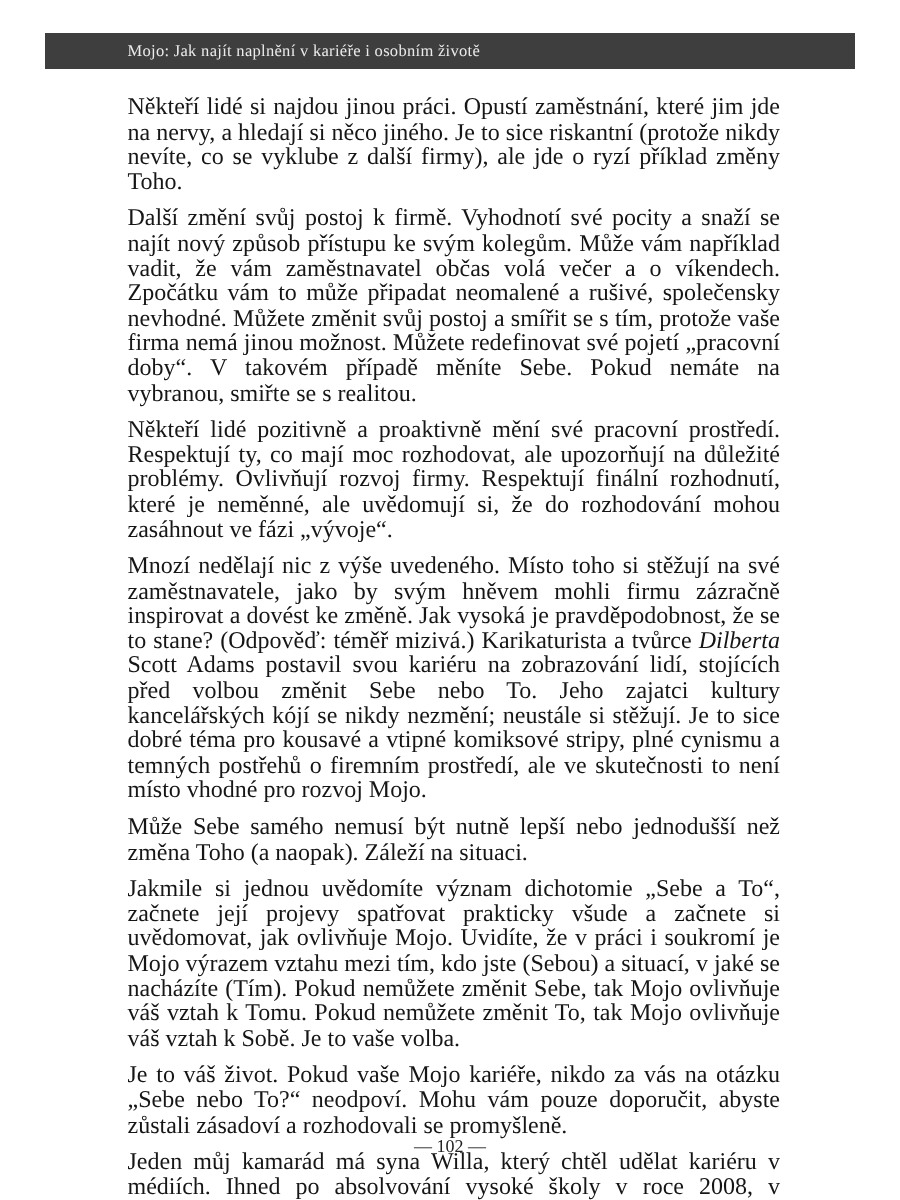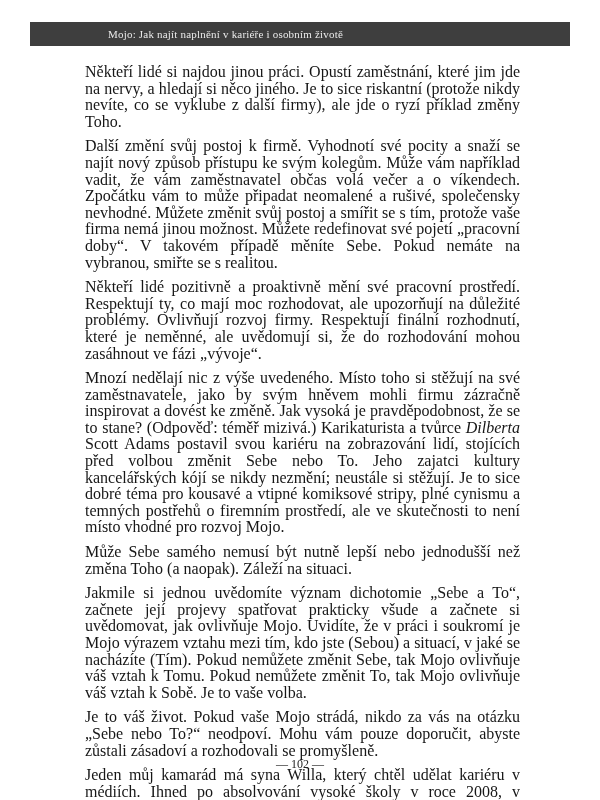--- a/index.html
+++ b/index.html
@@ -19,21 +19,21 @@
     position: absolute;
     top: 22px;
     left: 30px;
     width: 540px;
     height: 24px;
     background: #3e3e3e;
     color: #ebebeb;
     display: flex;
     align-items: center;
     box-sizing: border-box;
-    padding-left: 78px;
+    padding-left: 55px;
     font-size: 11px;
     letter-spacing: 0.2px;
   }
   .content {
     position: absolute;
     top: 64px;
     left: 85px;
     width: 435px;
     color: #161616;
     font-size: 16px;
@@ -64,19 +64,19 @@
     <span>Mojo: Jak najít naplnění v kariéře i osobním životě</span>
   </header>
 
   <main class="content">
     <p>Někteří lidé si najdou jinou práci. Opustí zaměstnání, které jim jde na nervy, a hledají si něco jiného. Je to sice riskantní (protože nikdy nevíte, co se vyklube z další firmy), ale jde o ryzí příklad změny Toho.</p>
     <p>Další změní svůj postoj k firmě. Vyhodnotí své pocity a snaží se najít nový způsob přístupu ke svým kolegům. Může vám například vadit, že vám zaměstnavatel občas volá večer a o víkendech. Zpočátku vám to může připadat neomalené a rušivé, společensky nevhodné. Můžete změnit svůj postoj a smířit se s tím, protože vaše firma nemá jinou možnost. Můžete redefinovat své pojetí „pracovní doby“. V takovém případě měníte Sebe. Pokud nemáte na vybranou, smiřte se s realitou.</p>
     <p>Někteří lidé pozitivně a proaktivně mění své pracovní prostředí. Respektují ty, co mají moc rozhodovat, ale upozorňují na důležité problémy. Ovlivňují rozvoj firmy. Respektují finální rozhodnutí, které je neměnné, ale uvědomují si, že do rozhodování mohou zasáhnout ve fázi „vývoje“.</p>
     <p><span>Mnozí nedělají nic z výše uvedeného. Místo toho si stěžují na své zaměstnavatele, jako by svým hněvem mohli firmu zázračně inspirovat a dovést ke změně. Jak vysoká je pravděpodobnost, že se to stane? (Odpověď: téměř mizivá.) Karikaturista a tvůrce </span><em>Dilberta</em><span> Scott Adams postavil svou kariéru na zobrazování lidí, stojících před volbou změnit Sebe nebo To. Jeho zajatci kultury kancelářských kójí se nikdy nezmění; neustále si stěžují. Je to sice dobré téma pro kousavé a vtipné komiksové stripy, plné cynismu a temných postřehů o firemním prostředí, ale ve skutečnosti to není místo vhodné pro rozvoj Mojo.</span></p>
     <p>Může Sebe samého nemusí být nutně lepší nebo jednodušší než změna Toho (a naopak). Záleží na situaci.</p>
     <p>Jakmile si jednou uvědomíte význam dichotomie „Sebe a To“, začnete její projevy spatřovat prakticky všude a začnete si uvědomovat, jak ovlivňuje Mojo. Uvidíte, že v práci i soukromí je Mojo výrazem vztahu mezi tím, kdo jste (Sebou) a situací, v jaké se nacházíte (Tím). Pokud nemůžete změnit Sebe, tak Mojo ovlivňuje váš vztah k Tomu. Pokud nemůžete změnit To, tak Mojo ovlivňuje váš vztah k Sobě. Je to vaše volba.</p>
-    <p>Je to váš život. Pokud vaše Mojo strádá, nikdo za vás na otázku „Sebe nebo To?“ neodpoví. Mohu vám pouze doporučit, abyste zůstali zásadoví a rozhodovali se promyšleně.</p>
+    <p>Je to váš život. Pokud vaše Mojo kariéře, nikdo za vás na otázku „Sebe nebo To?“ neodpoví. Mohu vám pouze doporučit, abyste zůstali zásadoví a rozhodovali se promyšleně.</p>
     <p>Jeden můj kamarád má syna Willa, který chtěl udělat kariéru v médiích. Ihned po absolvování vysoké školy v roce 2008, v nejbouřlivějším období v historii vydávání časopisů, získal práci v předním newyorském týdeníku. Dostal slušný plat, včetně benefitů</p>
   </main>
 
   <footer class="page-footer">— 102 —</footer>
 
 </div>
 
 </body></html>

